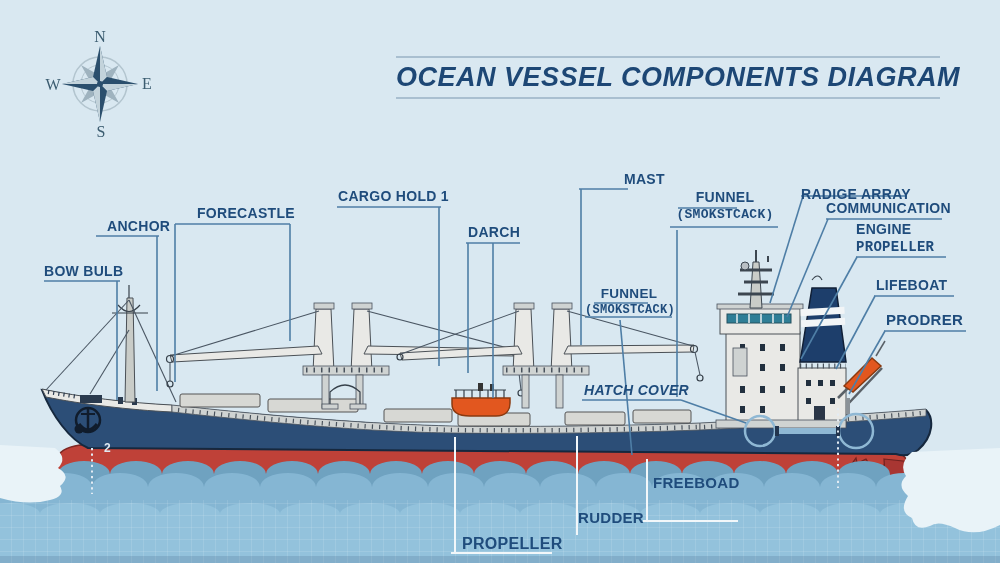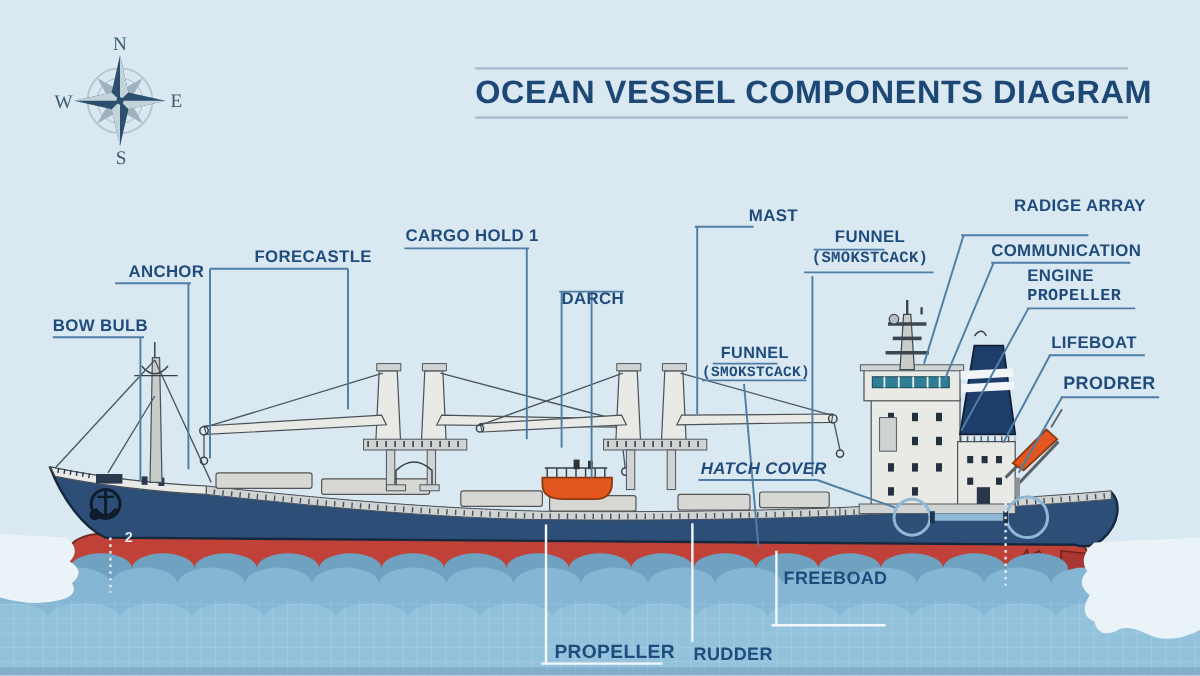--- a/index.html
+++ b/index.html
@@ -1,21 +1,21 @@
 <!DOCTYPE html>
 <html><head>
 <meta charset="utf-8">
 <style>
   html,body{margin:0;padding:0;}
   body{font-family:"Liberation Sans","DejaVu Sans",sans-serif;}
   #stage{position:relative;width:1000px;height:563px;overflow:hidden;background:var(--bg,#d9e8f1);}
   #scene,#overlay{position:absolute;left:0;top:0;}
   #overlay{pointer-events:none;}
   
-  #title{position:absolute;left:396px;top:56px;width:544px;text-align:center;}
+  #title{position:absolute;left:396px;top:56px;width:544px;text-align:center;font-style:italic;}
   #title .tline{height:0;border-top:2px solid #a9bfd0;}
   #title h1{margin:4px 0 5px 0;font-size:27px;line-height:30px;font-weight:bold;
             letter-spacing:.5px;color:var(--title,#1d4775);white-space:nowrap;}
   
   .lbl{position:absolute;color:var(--label,#1f4c7c);font-weight:bold;font-size:14px;
        line-height:1.25;white-space:nowrap;letter-spacing:.3px;}
   .lbl .l2{display:block;font-family:Liberation Mono, monospace;}
   
   .cletter{font-family:"Liberation Serif","DejaVu Serif",serif;font-size:16px;fill:#3b5c70;}
   
@@ -333,29 +333,29 @@
 
   <div id="title">
     <div class="tline"></div>
     <h1>OCEAN VESSEL COMPONENTS DIAGRAM</h1>
     <div class="tline"></div>
   </div>
 
   <div id="labels">
       <div class="lbl" style="left: 107px; top: 218px;"><span>ANCHOR</span></div>
       <div class="lbl" style="left: 44px; top: 263px;"><span>BOW BULB</span></div>
-      <div class="lbl" style="left: 212px; top: 205px;"><span>FORECASTLE</span></div>
+      <div class="lbl" style="left: 197px; top: 205px;"><span>FORECASTLE</span></div>
       <div class="lbl" style="left: 338px; top: 188px;"><span>CARGO HOLD 1</span></div>
-      <div class="lbl" style="left: 468px; top: 240px;"><span>DARCH</span></div>
+      <div class="lbl" style="left: 468px; top: 224px;"><span>DARCH</span></div>
       <div class="lbl" style="left: 580px; top: 171px; margin-left: 44px;"><span>MAST</span></div>
       <div class="lbl" style="left: 669px; top: 189px; font-size: 14px; width: 112px; text-align: center;"><span>FUNNEL</span><span class="l2" style="font-size: 13px;">(SMOKSTCACK)</span></div>
       <div class="lbl" style="left: 585px; top: 286px; font-size: 13.5px; width: 88px; text-align: center;"><span>FUNNEL</span><span class="l2" style="font-size: 12px;">(SMOKSTCACK)</span></div>
       <div class="lbl" style="left: 584px; top: 382px; font-style: italic;"><span>HATCH COVER</span></div>
-      <div class="lbl" style="left: 801px; top: 163px; margin-left: 44px;"><span>RADIGE ARRAY</span></div>
+      <div class="lbl" style="left: 801px; top: 186px;"><span>RADIGE ARRAY</span></div>
       <div class="lbl" style="left: 826px; top: 200px;"><span>COMMUNICATION</span></div>
       <div class="lbl" style="left: 856px; top: 221px; width: 90px; "><span>ENGINE</span><span class="l2">PROPELLER</span></div>
       <div class="lbl" style="left: 876px; top: 277px;"><span>LIFEBOAT</span></div>
       <div class="lbl" style="left: 886px; top: 311px; font-size: 15px;"><span>PRODRER</span></div>
       <div class="lbl" style="left: 653px; top: 474px; font-size: 15px;"><span>FREEBOAD</span></div>
       <div class="lbl" style="left: 462px; top: 534px; font-size: 16px;"><span>PROPELLER</span></div>
-      <div class="lbl" style="left: 578px; top: 537px; font-size: 15px;"><span>RUDDER</span></div>
+      <div class="lbl" style="left: 578px; top: 509px; font-size: 15px;"><span>RUDDER</span></div>
     </div>
 </div>
 
 </body></html>

